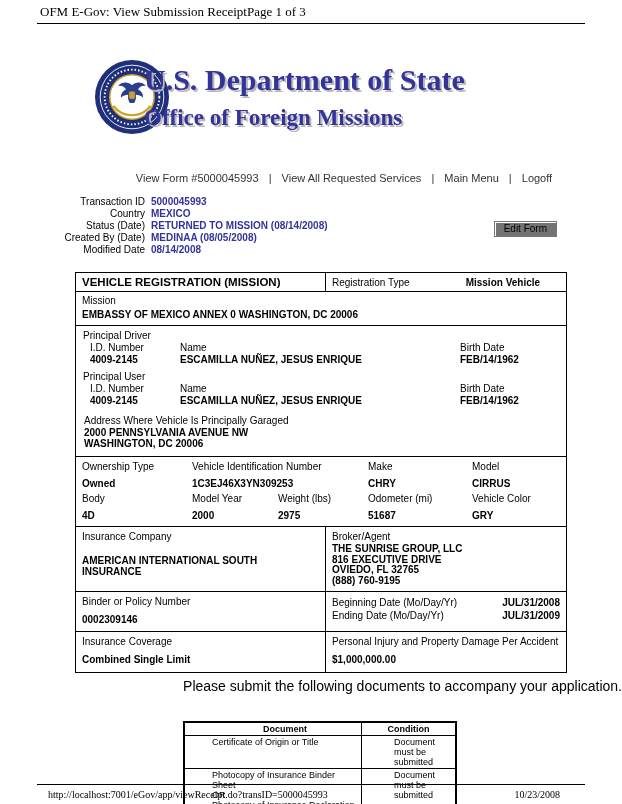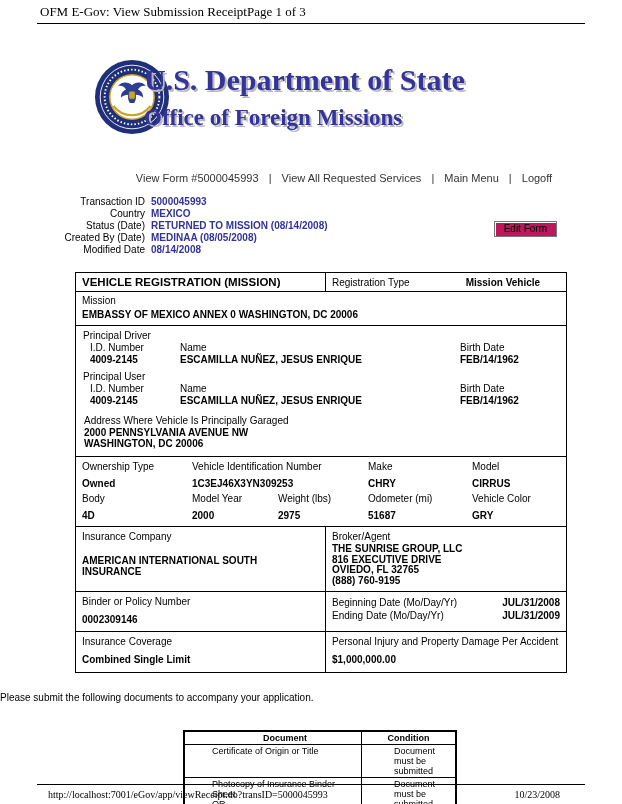--- a/index.html
+++ b/index.html
@@ -27,21 +27,21 @@
   
   .nav { text-align:center; padding-left:66px; font-size:11px; color:#333; margin-top:20px; }
   .nav-link { color:#333; cursor:pointer; }
   .sep { margin:0 7px; color:#333; }
   
   .txn { position:relative; margin-top:12px; line-height:12px; }
   .txn-row { display:flex; }
   .txn-label { width:145px; text-align:right; }
   .txn-value { margin-left:6px; font-weight:bold; color:#333399; }
   .edit-btn { position:absolute; right:65px; top:25px; font-family:"Liberation Sans", sans-serif;
-    font-size:10px; background:#be185d; border:1px solid #767676;
+    font-size:10px; background:#737373; border:1px solid #767676;
     box-shadow:inset 1px 1px 0 #fff; padding:1px 9px 2px; cursor:pointer; }
   
   .mt { margin:16px 0 0 75px; width:492px; border:1px solid #000; }
   .mt .row + .row { border-top:1px solid #000; }
   .lbl { font-size:10px; }
   .bold { font-weight:bold; }
   .split { display:flex; }
   .lc { width:250px; border-right:1px solid #000; }
   .rc { flex:1; }
   .hdr { display:flex; align-items:stretch; }
@@ -66,21 +66,21 @@
   .ins .lc, .ins .rc { padding:4px 6px 5px; }
   .ins-val { margin-top:13px; font-weight:bold; }
   .broker-line { font-weight:bold; line-height:10.5px; }
   .broker-lbl { margin-bottom:2px; }
   .bind .lc, .bind .rc { padding:4px 6px 6px; }
   .bind-val { margin-top:7px; font-weight:bold; }
   .date-line { display:flex; justify-content:space-between; line-height:13px; }
   .cov .lc, .cov .rc { padding:4px 6px 7px; }
   .cov-val { margin-top:7px; font-weight:bold; }
   
-  .note { text-align:left; font-size:10px; margin-top:19px; }
+  .note { text-align:right; font-size:14px; margin-top:5px; }
   .docs { margin:27px 0 0 183px; width:274px; border:2px solid #000; font-size:9px; }
   .drow { display:flex;padding-left:24px; }
   .drow + .drow { border-top:1px solid #000;gap:29px; }
   .dc1 { width:153px; border-right:1px solid #000; padding:1px 3px; }
   .dc2 { flex:1; padding:1px 3px; }
   .dhead { font-weight:bold; text-align:center; }
 </style>
 </head>
 <body>
 

